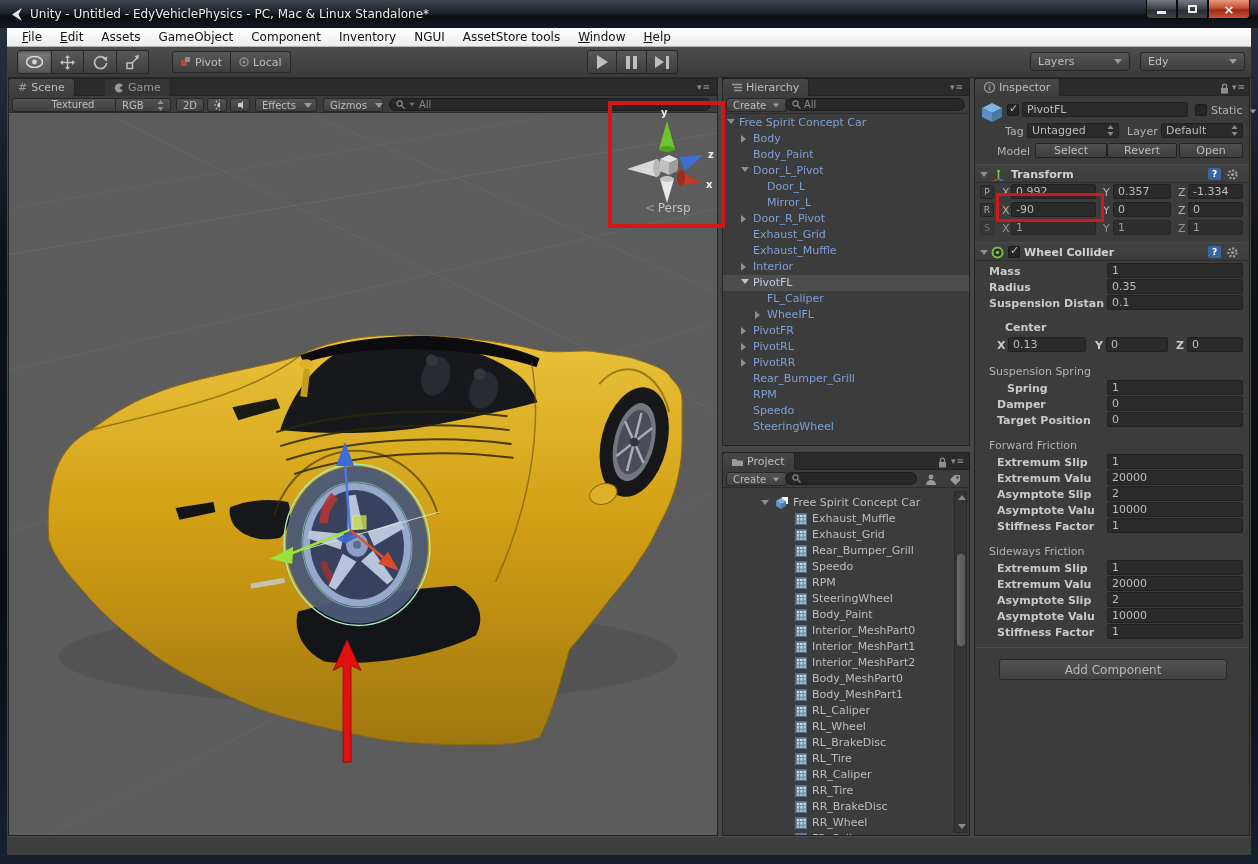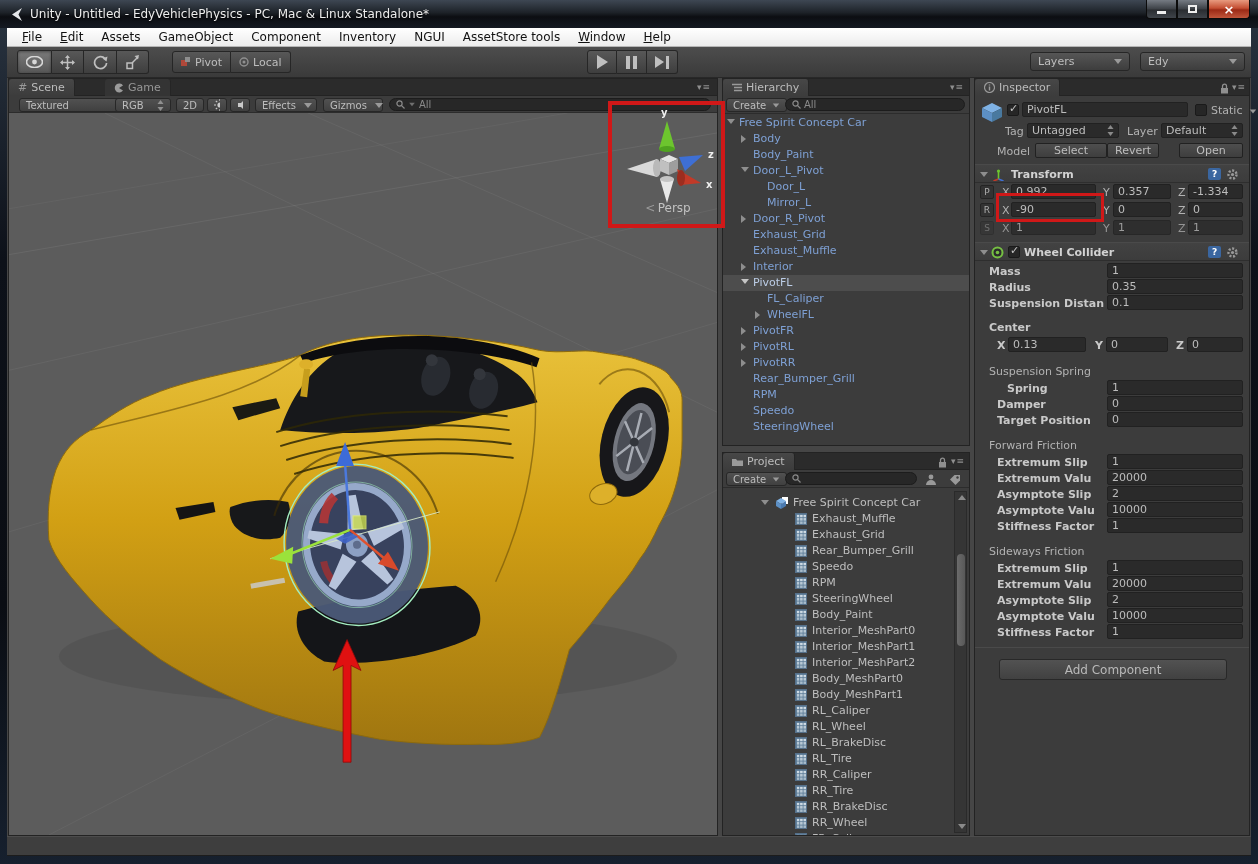--- a/index.html
+++ b/index.html
@@ -228,21 +228,21 @@
       <div class="tab inactive" style="left:96px;">
         <svg width="10" height="10">
             <path d="M9 2.5A4.5 4.5 0 1 0 9 7.5L5 5z" fill="#9a9a9a"></path>
           </svg>
         <span>Game</span>
       </div>
       <div class="pane-menu" style="right:6px;">▾≡</div>
     </div>
 
     <div class="ptoolbar" style="height:17px;">
-      <div class="minibtn" style="left:10px; width:122px; justify-content:space-between;">
+      <div class="minibtn" style="left:3px; width:122px; justify-content:space-between;flex-direction:column;">
         <span>Textured</span>
         <svg width="7" height="11">
             <path d="M3.5 0L6.5 4H.5zM3.5 11L.5 7h6z" fill="#909090"></path>
           </svg>
       </div>
       <div class="minibtn" style="left:106px; width:56px; justify-content:space-between;">
         <span>RGB</span>
         <svg width="7" height="11">
             <path d="M3.5 0L6.5 4H.5zM3.5 11L.5 7h6z" fill="#909090"></path>
           </svg>
@@ -703,21 +703,21 @@
     <span class="ilbl" style="left:152px; top:46px;">Layer</span>
     <div class="ifield" style="left:186px; top:44px; width:82px; display:flex; justify-content:space-between; align-items:center;">
       <span>Default</span>
       <svg width="7" height="11">
           <path d="M3.5 0L6.5 4H.5zM3.5 11L.5 7h6z" fill="#8a8a8a"></path>
         </svg>
     </div>
 
     <span class="ilbl" style="left:22px; top:66px;">Model</span>
     <div class="ifield" style="left:60px; top:64px; width:72px; text-align:center; background:linear-gradient(180deg,#4e4e4e,#3e3e3e);">Select</div>
-    <div class="ifield" style="left:132px; top:64px; width:52px; text-align:center; background:linear-gradient(180deg,#4e4e4e,#3e3e3e);">Revert</div>
+    <div class="ifield" style="left:132px; top:64px; width:70px; text-align:center; background:linear-gradient(180deg,#4e4e4e,#3e3e3e);">Revert</div>
     <div class="ifield" style="left:204px; top:64px; width:64px; text-align:center; background:linear-gradient(180deg,#4e4e4e,#3e3e3e);">Open</div>
 
     <div class="comp-head" style="top:85px;">
       <span class="tr-d abs" style="left:5px; top:7px;"></span>
       <svg class="abs" style="left:17px; top:3px;" width="13" height="13">
         <path d="M6.5 11V4" stroke="#6DC52E" stroke-width="1.6"></path>
           <path d="M6.5 11L1.5 13" stroke="#C23A28" stroke-width="1.6"></path>
           <path d="M6.5 11l5 2" stroke="#3E6FD4" stroke-width="1.6"></path>
           <circle cx="6.5" cy="3" r="1.6" fill="#6DC52E"></circle>
       </svg>
@@ -776,21 +776,21 @@
       </svg>
     </div>
 
     <span class="ilbl b" style="left:14px; top:186px; width:114px;">Mass</span>
     <div class="ifield" style="left:132px; top:184px; width:136px;">1</div>
     <span class="ilbl b" style="left:14px; top:202px; width:114px;">Radius</span>
     <div class="ifield" style="left:132px; top:200px; width:136px;">0.35</div>
     <span class="ilbl b" style="left:14px; top:218px; width:116px;">Suspension Distan</span>
     <div class="ifield" style="left:132px; top:216px; width:136px;">0.1</div>
 
-    <span class="ilbl b" style="left:14px; top:242px;">Center</span>
+    <span class="ilbl b" style="left:30px; top:242px;">Center</span>
     <span class="ilbl b" style="left:22px; top:260px;">X</span>
     <div class="ifield" style="left:33px; top:258px; width:78px;">0.13</div>
     <span class="ilbl b" style="left:120px; top:260px;">Y</span>
     <div class="ifield" style="left:131px; top:258px; width:62px;">0</div>
     <span class="ilbl b" style="left:201px; top:260px;">Z</span>
     <div class="ifield" style="left:212px; top:258px; width:56px;">0</div>
 
     <span class="ilbl" style="left:14px; top:286px;">Suspension Spring</span>
     <span class="ilbl b" style="left:32px; top:303px; width:106px;">Spring</span>
     <div class="ifield" style="left:132px; top:301px; width:136px;">1</div>

